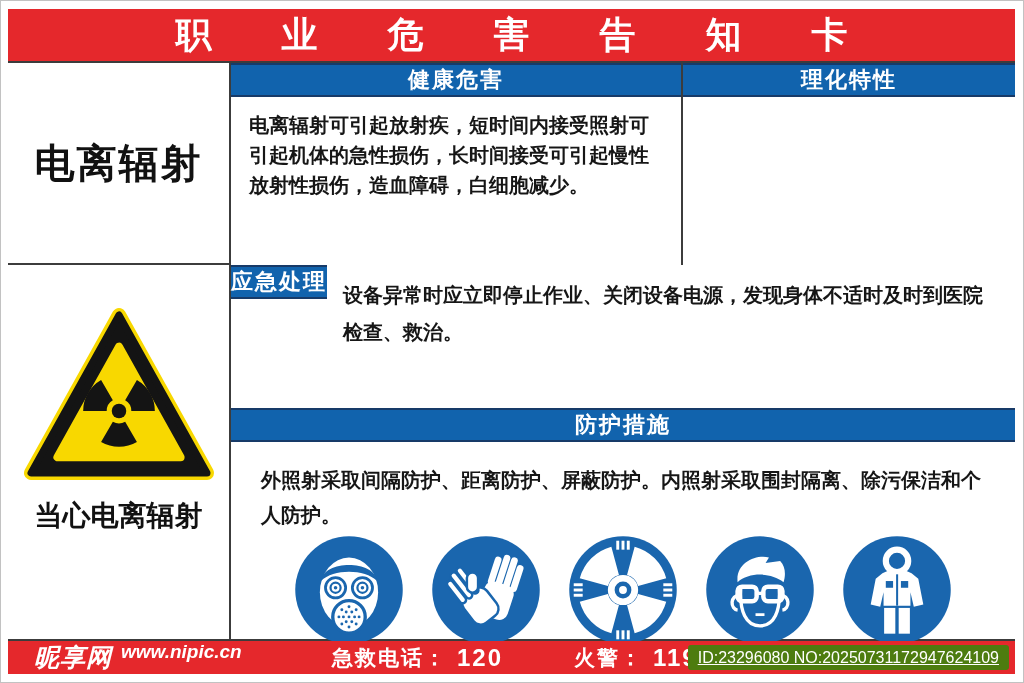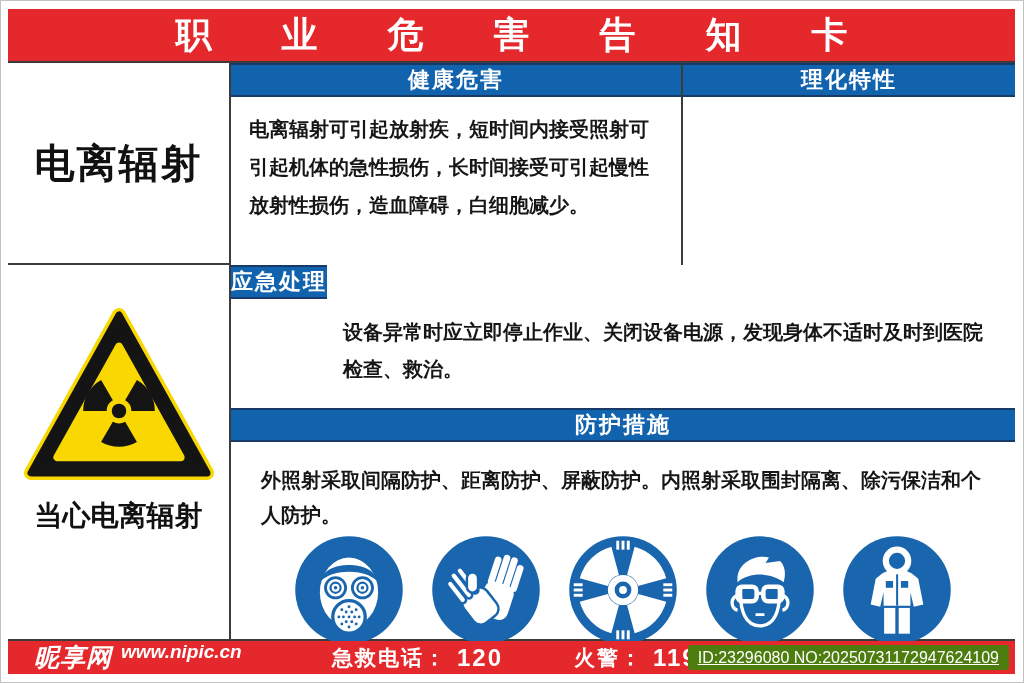--- a/index.html
+++ b/index.html
@@ -41,24 +41,24 @@
   .cell-health { width:452px; border-right:2px solid #3c3c3c; display:flex; flex-direction:column; }
   .cell-physical { flex:1; display:flex; flex-direction:column; }
   .blue-header {
     height:34px; background:#1163ad;
     border-top:2px solid #173a68; border-bottom:2px solid #173a68;
     color:#ffffff; font-weight:bold; font-size:22px;
     display:flex; align-items:center; justify-content:center;
     letter-spacing:2px; flex:none;
   }
   .cell-body { flex:1; font-weight:bold; color:#161616; font-size:20px; }
-  .health-body   { padding:13px 14px 0 18px; line-height:38px; }
+  .health-body   { padding:13px 14px 0 18px; line-height:30px; }
   .physical-body { display:flex; align-items:center; padding:0 24px; line-height:37px; }
   .row2 { height:143px; display:flex; flex-direction:row; }
-  .emergency-body { padding:12px 26px 0 16px; line-height:37px;margin-top:37px; }
+  .emergency-body { padding:12px 26px 0 16px; line-height:37px; }
   .row3 { flex:1; display:flex; flex-direction:column;gap:14px; }
   .protection-body { position:relative; padding:7px 26px 0 30px; line-height:35px; }
   
   .ppe-row {
     position:absolute; left:0; right:0; top:78px;
     display:flex; justify-content:center; gap:25px;
   }
   .ppe-icon svg { width:112px; height:112px; display:block; }
   
   .footer {

